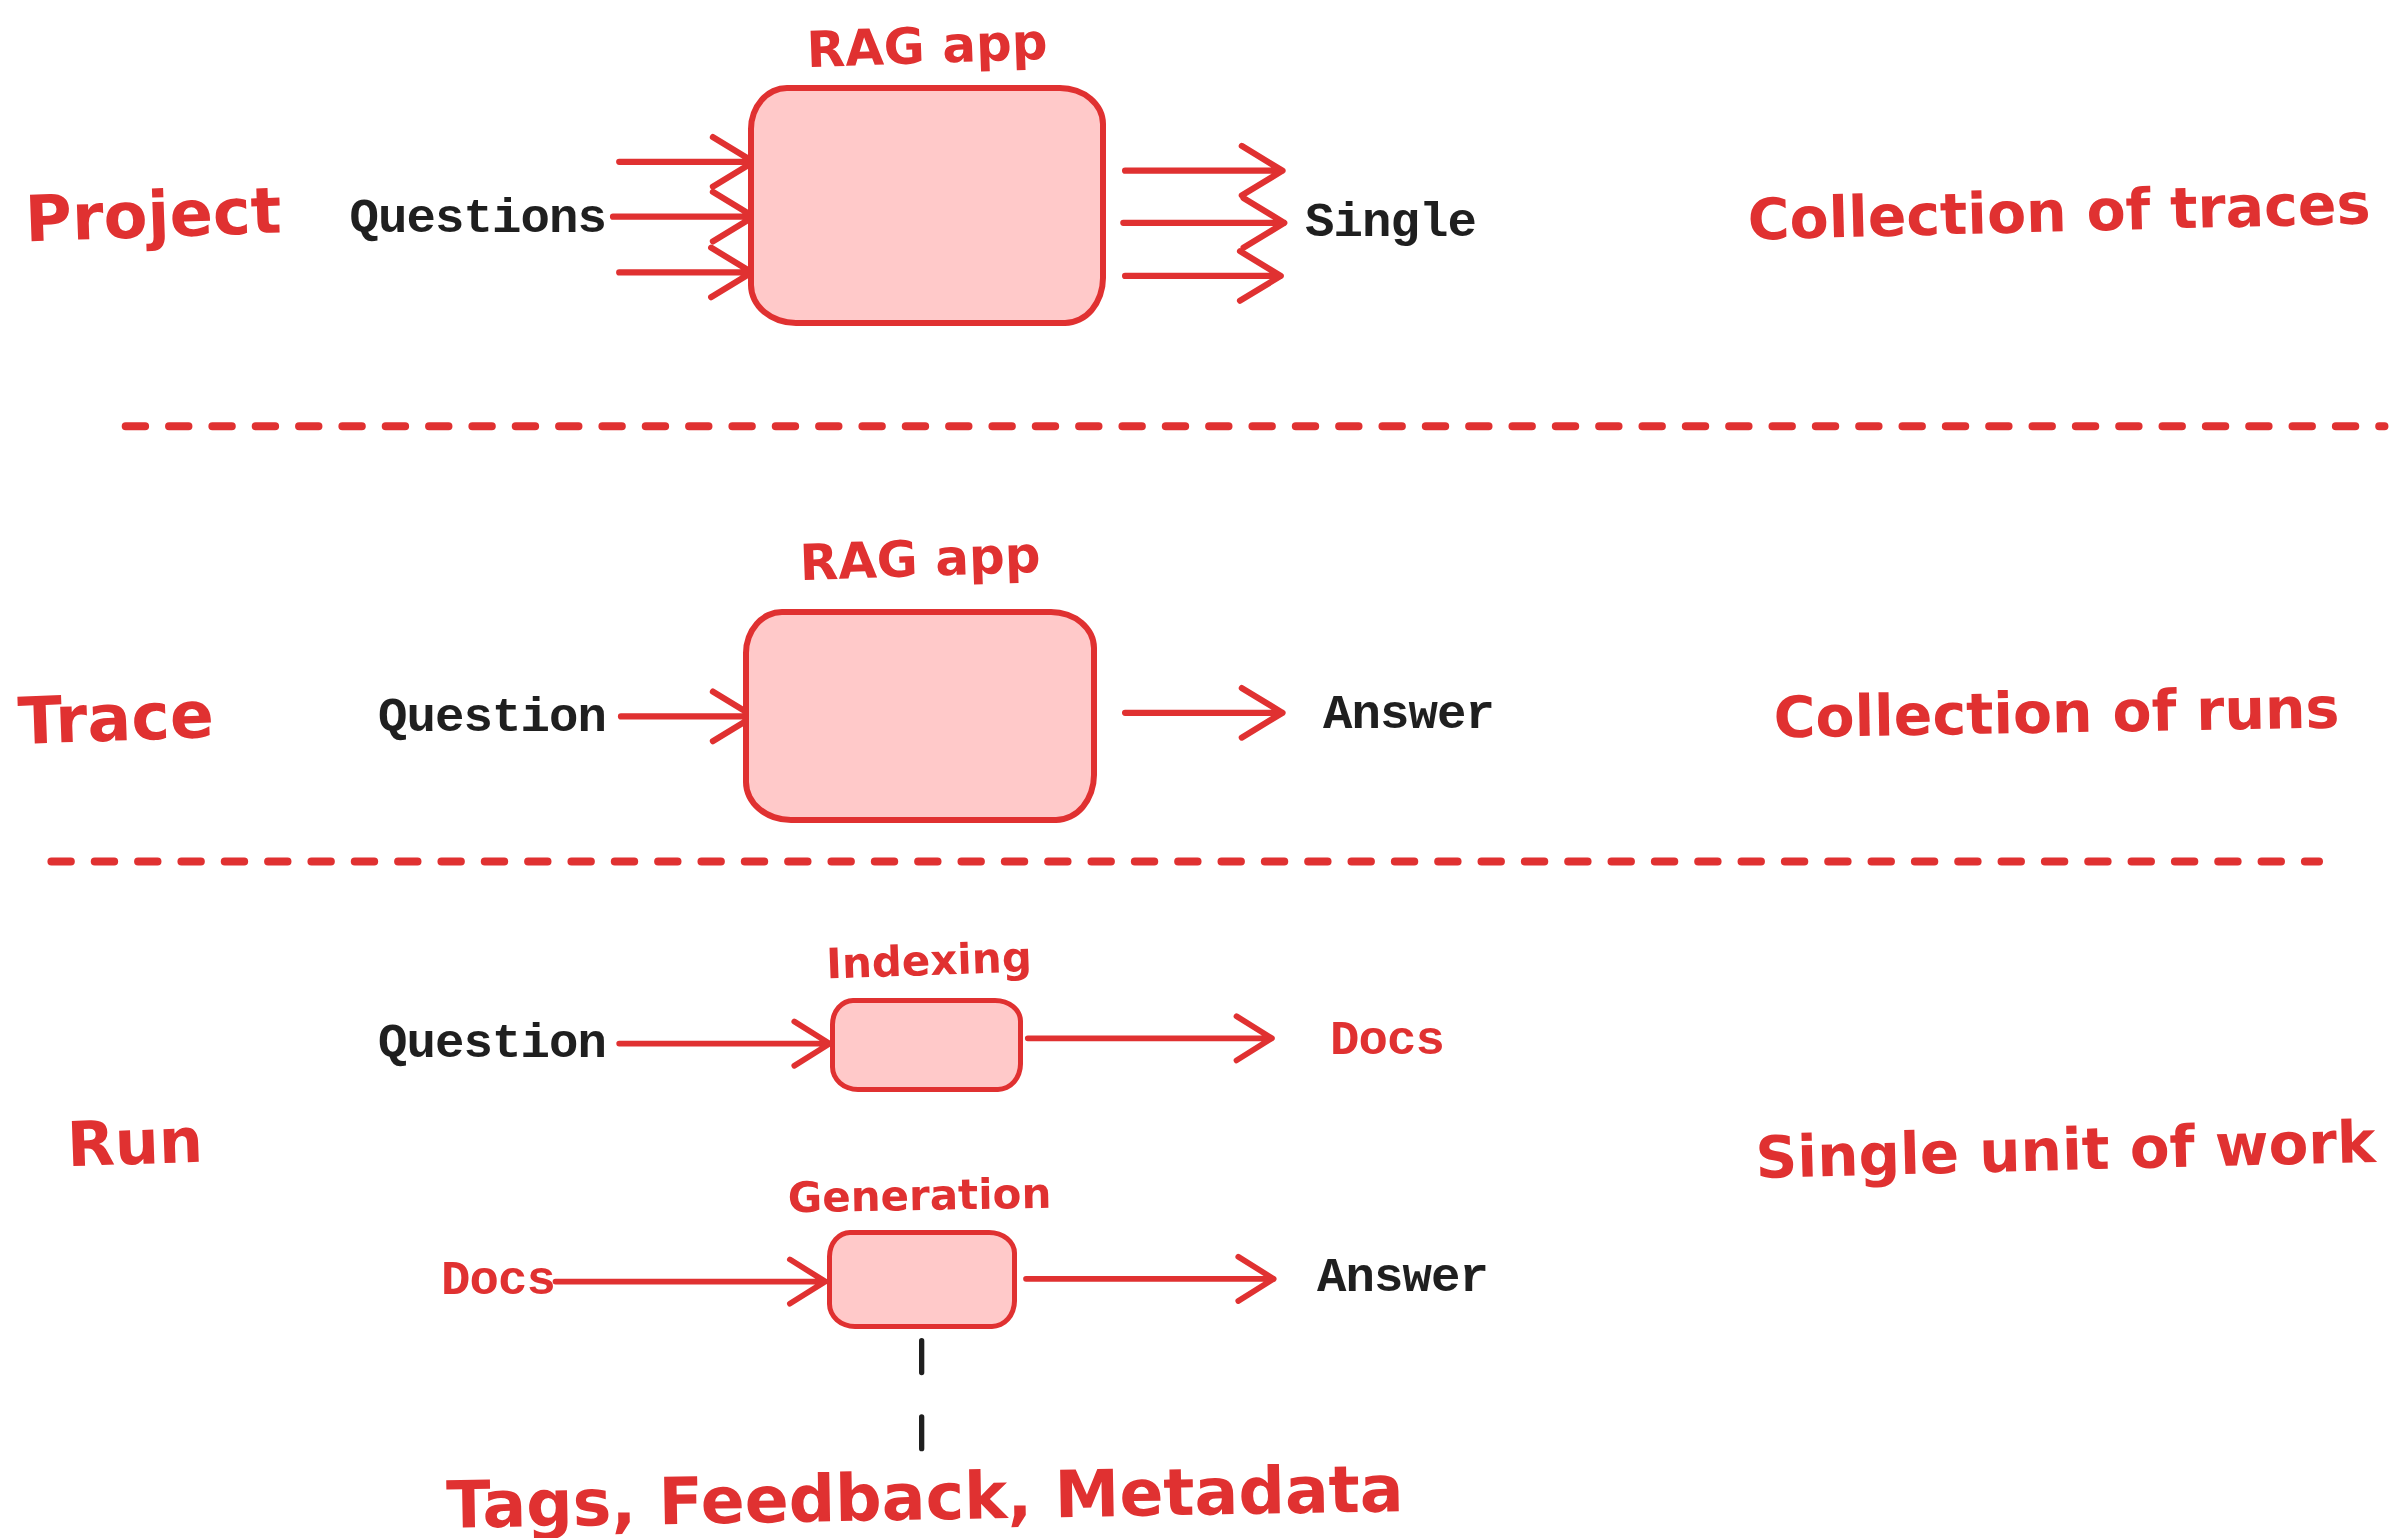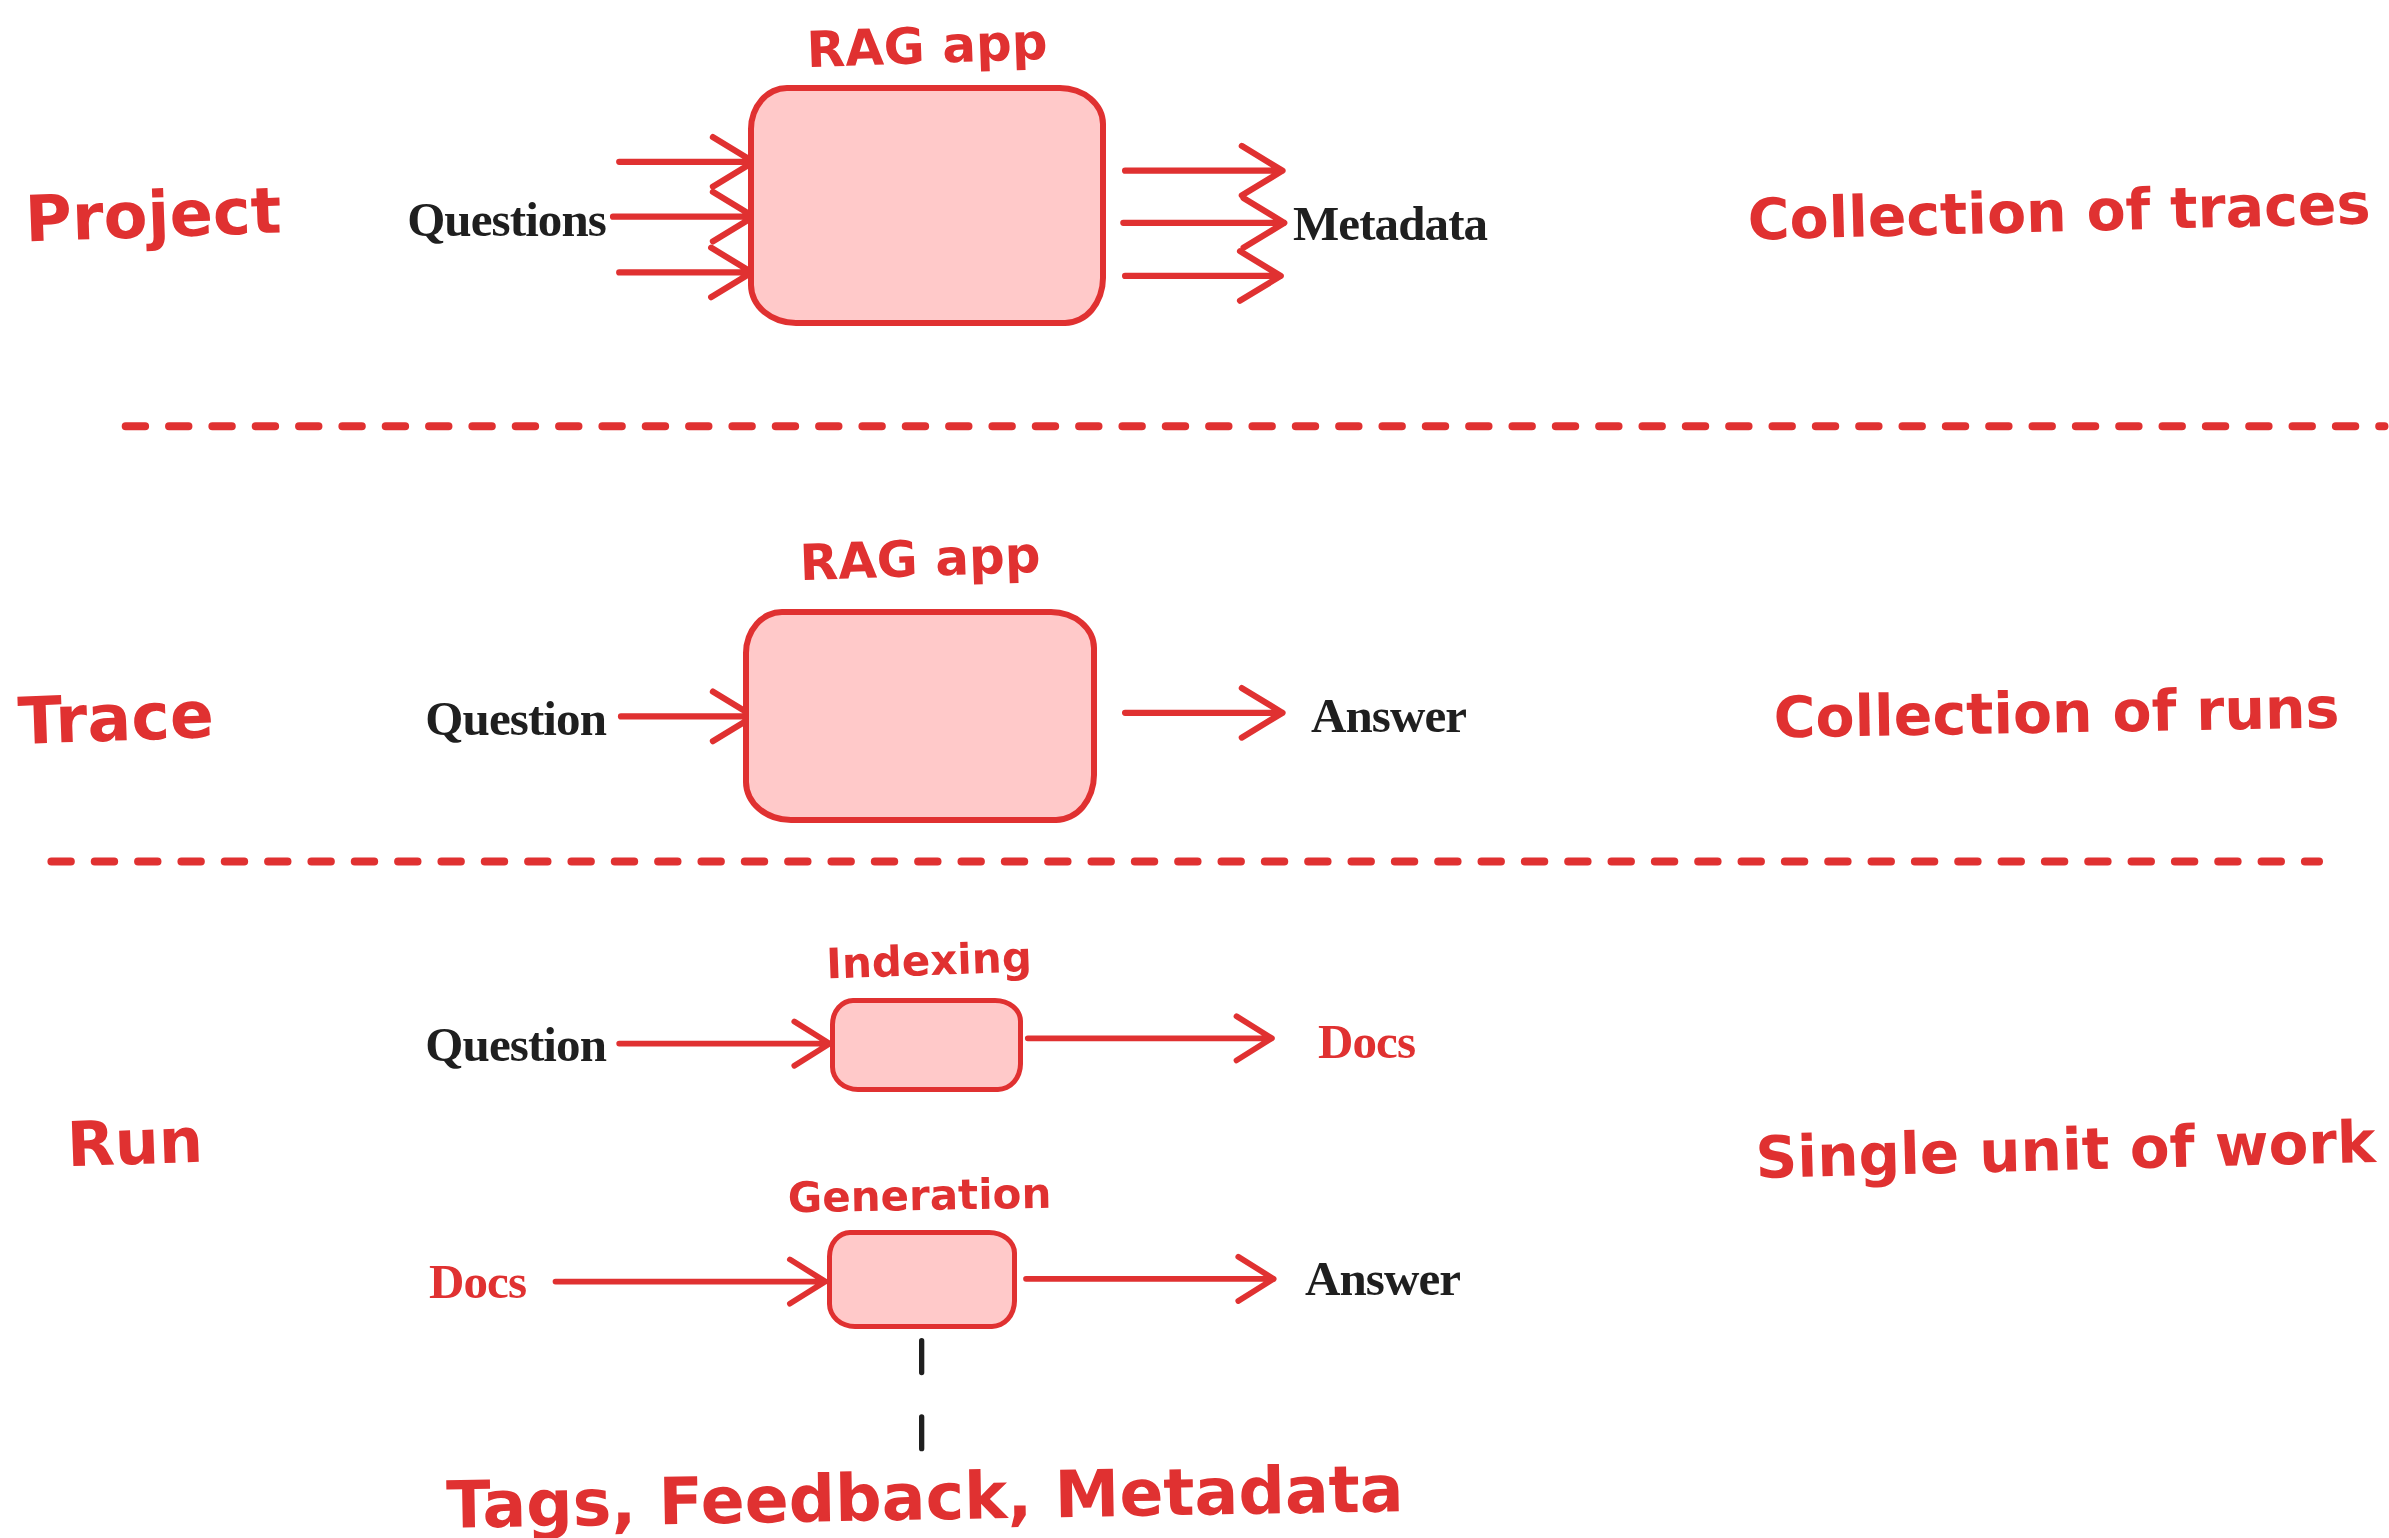--- a/index.html
+++ b/index.html
@@ -8,21 +8,21 @@
     --ink:#1f1f1f;
     --bg:#ffffff;
   }
   html,body{margin:0;padding:0;background:var(--bg);}
   #canvas{
     position:relative;width:2389px;height:1538px;background:var(--bg);
     overflow:hidden;font-family:"DejaVu Sans",sans-serif;
   }
   .label{position:absolute;white-space:nowrap;line-height:1;}
   .hand{color:var(--red);font-family:"DejaVu Sans",sans-serif;font-weight:700;}
-  .mono{color:var(--ink);font-family:Liberation Serif, serif;font-weight:700;letter-spacing:-0.9px;}
+  .mono{color:var(--ink);font-family:Liberation Mono, monospace;font-weight:700;letter-spacing:-0.9px;margin-left:12px;}
   .mono.red{color:var(--red);}
   .center{text-align:center;}
   .appbox{
     position:absolute;background:var(--pink_fill);
     border:6.2px solid var(--red);
     box-sizing:border-box;
   }
   .appbox.small{border-width:5.3px;}
   .bigradius{border-radius:39px 46px 41px 48px / 44px 39px 48px 41px;}
   .smallradius{border-radius:23px 28px 25px 28px / 26.5px 23px 28px 25px;}
@@ -64,21 +64,21 @@
   </svg>
 
   <div class="label hand" style="left:25px;top:215px;font-size:64px;transform:translateY(-50%) rotate(-2deg);">Project</div>
 
   <div class="label mono" style="right:1783px;top:219px;font-size:49px;transform:translateY(-50%);">Questions</div>
 
   <div class="label hand center" style="left:748px;width:358px;top:46px;font-size:50px;transform:translateY(-50%) rotate(-2deg);">RAG app</div>
 
   <div class="appbox bigradius" style="left:748px;top:85px;width:358px;height:241px;"></div>
 
-  <div class="label mono" style="left:1293px;top:223px;font-size:49px;transform:translateY(-50%);">Metadata</div>
+  <div class="label mono" style="left:1293px;top:223px;font-size:49px;transform:translateY(-50%);">Single</div>
 
   <div class="label hand center" style="left:1725px;width:668px;top:212px;font-size:57px;transform:translateY(-50%) rotate(-1.5deg);">Collection of traces</div>
 
   <div class="label hand" style="left:17.7px;top:718px;font-size:65px;transform:translateY(-50%) rotate(-2deg);">Trace</div>
 
   <div class="label mono" style="right:1783px;top:718px;font-size:49px;transform:translateY(-50%);">Question</div>
 
   <div class="label hand center" style="left:743px;width:354px;top:559px;font-size:50px;transform:translateY(-50%) rotate(-2deg);">RAG app</div>
 
   <div class="appbox bigradius" style="left:743px;top:609px;width:354px;height:214px;"></div>

